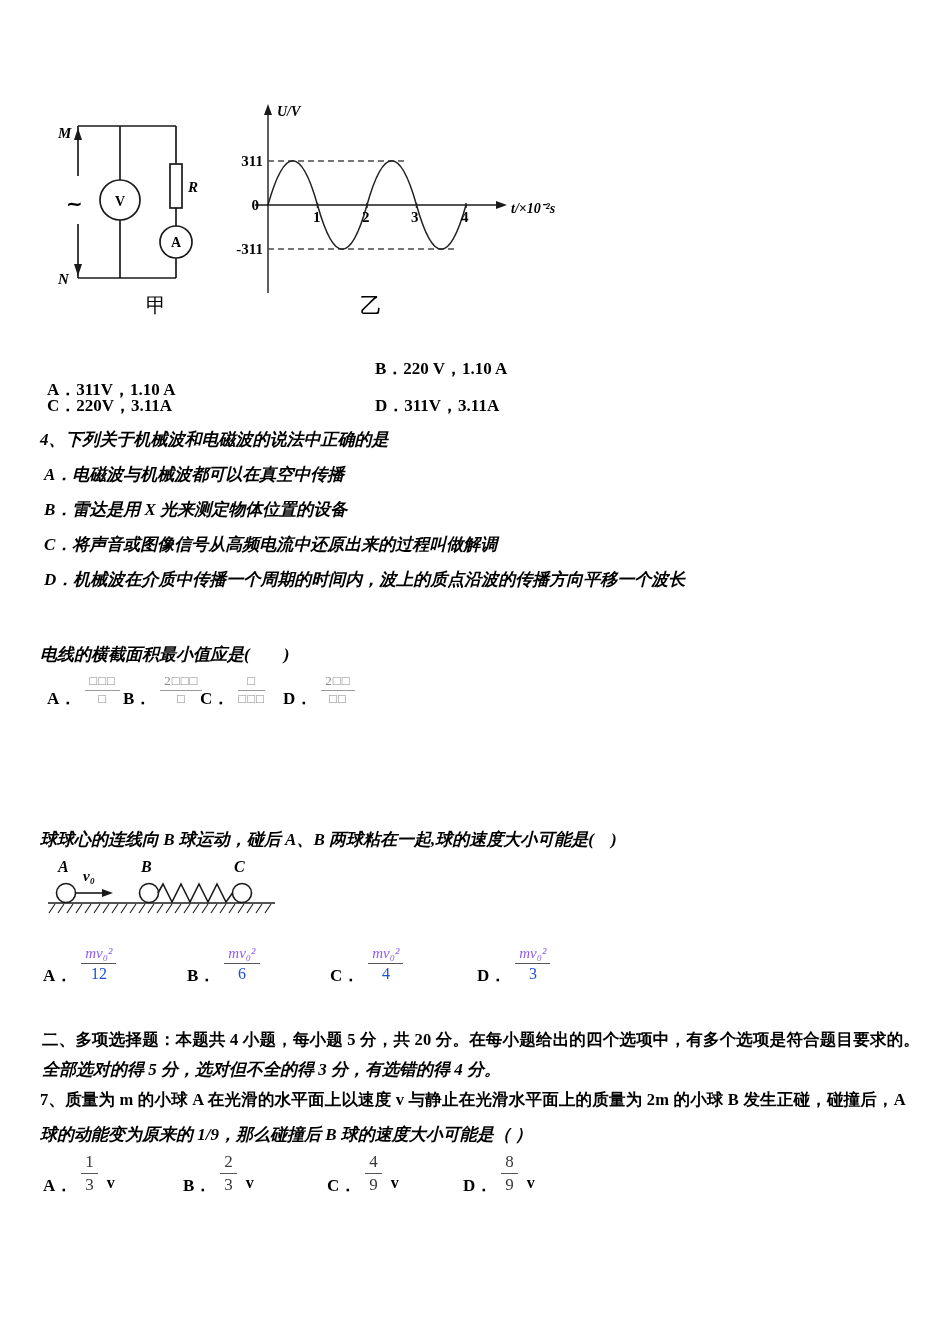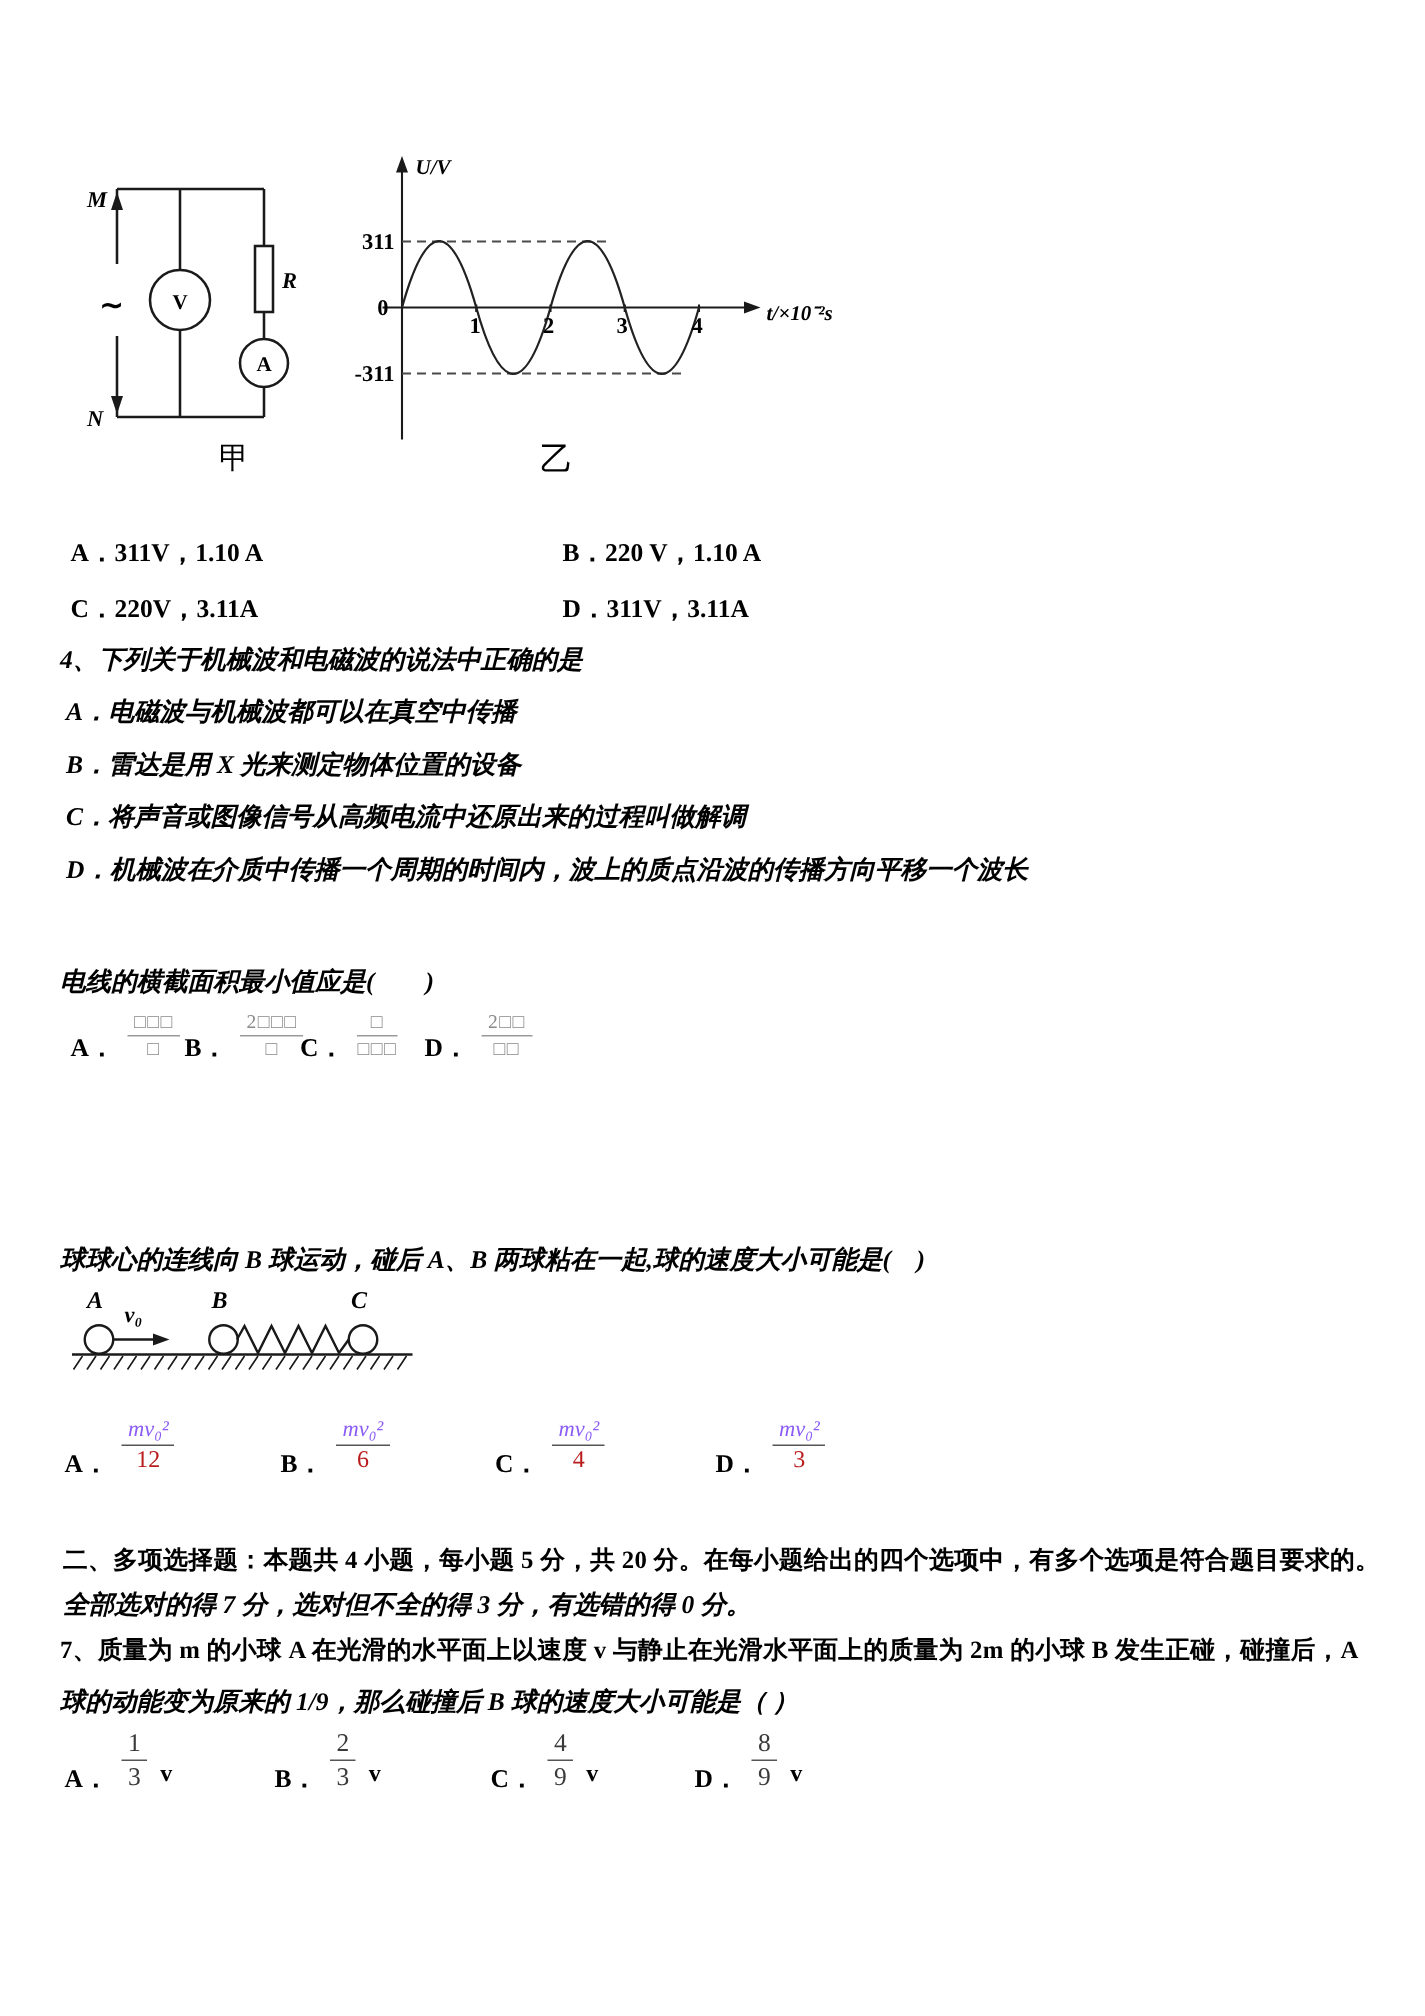--- a/index.html
+++ b/index.html
@@ -14,21 +14,21 @@
   .stem-long { font-size:16.5px; font-weight:600; line-height:1.25; letter-spacing:0.2px; }
   .q3-opt { font-size:17px; font-weight:700; }
   .opt-item { position:absolute; display:inline-flex; align-items:flex-end; gap:9px; }
   .opt-label { font-size:17px; font-weight:700; line-height:1; }
   .frac { display:inline-block; text-align:center; line-height:1.15; }
   .frac .num { display:block; border-bottom:1px solid #555; padding:0 4px 1px; }
   .frac .den { display:block; padding-top:1px; }
   .q5f .num, .q5f .den { color:#8a8a8a; font-size:13px; letter-spacing:1px; }
   .q5f .num { border-bottom-color:#9a9a9a; }
   .q6f .num { font-style:italic; font-size:15px; color:#8b5cf6; }
-  .q6f .den { font-size:16px; color:#b91c1c; }
+  .q6f .den { font-size:16px; color:#1d4ed8; }
   .q7f .num, .q7f .den { font-size:17px; color:#3a3a3a; }
   .suffix-v { font-weight:700; font-size:16px; line-height:1; padding-bottom:3px; }
   .caption { font-size:20px; font-weight:400; }
   
   .sv-bi { font:italic bold 15px "Liberation Serif",serif; fill:#000; }
   .sv-b  { font:bold 14px "Liberation Serif",serif; fill:#000; }
   .sv-num{ font:bold 15px "Liberation Serif",serif; fill:#000; }
   .sv-axis{ font:italic bold 14px "Liberation Serif",serif; fill:#000; }
   .sv-tilde{ font:bold 20px "DejaVu Sans",sans-serif; fill:#000; }
 </style>
@@ -82,21 +82,21 @@
     <text x="78" y="124" class="sv-num">1</text>
     <text x="127" y="124" class="sv-num">2</text>
     <text x="176" y="124" class="sv-num">3</text>
     <text x="226" y="124" class="sv-num">4</text>
     <text x="276" y="115" class="sv-axis">t/×10⁻²s</text>
   </svg>
 
   <div class="abs caption" style="left:146px;top:292px">甲</div>
   <div class="abs caption" style="left:360px;top:291px;font-size:22px">乙</div>
 
-  <div class="abs q3-opt" style="left:47px;top:357px">A．311V，1.10 A</div>
+  <div class="abs q3-opt" style="left:47px;top:378px">A．311V，1.10 A</div>
   <div class="abs q3-opt" style="left:375px;top:357px">B．220 V，1.10 A</div>
   <div class="abs q3-opt" style="left:47px;top:394px">C．220V，3.11A</div>
   <div class="abs q3-opt" style="left:375px;top:394px">D．311V，3.11A</div>
 
   <div class="abs stem" style="left:40px;top:429px">4、下列关于机械波和电磁波的说法中正确的是</div>
   <div class="abs stem" style="left:44px;top:499px">B．雷达是用 X 光来测定物体位置的设备</div>
   <div class="abs stem" style="left:44px;top:464px">A．电磁波与机械波都可以在真空中传播</div>
   <div class="abs stem" style="left:44px;top:534px">C．将声音或图像信号从高频电流中还原出来的过程叫做解调</div>
   <div class="abs stem" style="left:44px;top:569px">D．机械波在介质中传播一个周期的时间内，波上的质点沿波的传播方向平移一个波长</div>
 
@@ -175,21 +175,21 @@
   </span>
   <span class="opt-item" style="left:477px;top:945px">
     <span class="opt-label">D．</span>
     <span class="frac q6f">
       <span class="num">mv₀²</span>
       <span class="den">3</span>
     </span>
   </span>
 
   <div class="abs stem-long" style="left:42px;top:1030px">二、多项选择题：本题共 4 小题，每小题 5 分，共 20 分。在每小题给出的四个选项中，有多个选项是符合题目要求的。</div>
-  <div class="abs stem" style="left:42px;top:1059px">全部选对的得 7 分，选对但不全的得 3 分，有选错的得 0 分。</div>
+  <div class="abs stem" style="left:42px;top:1059px">全部选对的得 5 分，选对但不全的得 3 分，有选错的得 4 分。</div>
 
   <div class="abs stem-long" style="left:40px;top:1090px">7、质量为 m 的小球 A 在光滑的水平面上以速度 v 与静止在光滑水平面上的质量为 2m 的小球 B 发生正碰，碰撞后，A</div>
   <div class="abs stem" style="left:40px;top:1124px">球的动能变为原来的 1/9，那么碰撞后 B 球的速度大小可能是（ ）</div>
 
   <span class="opt-item" style="left:43px;top:1152px">
     <span class="opt-label">A．</span>
     <span class="frac q7f">
       <span class="num">1</span>
       <span class="den">3</span>
     </span>

